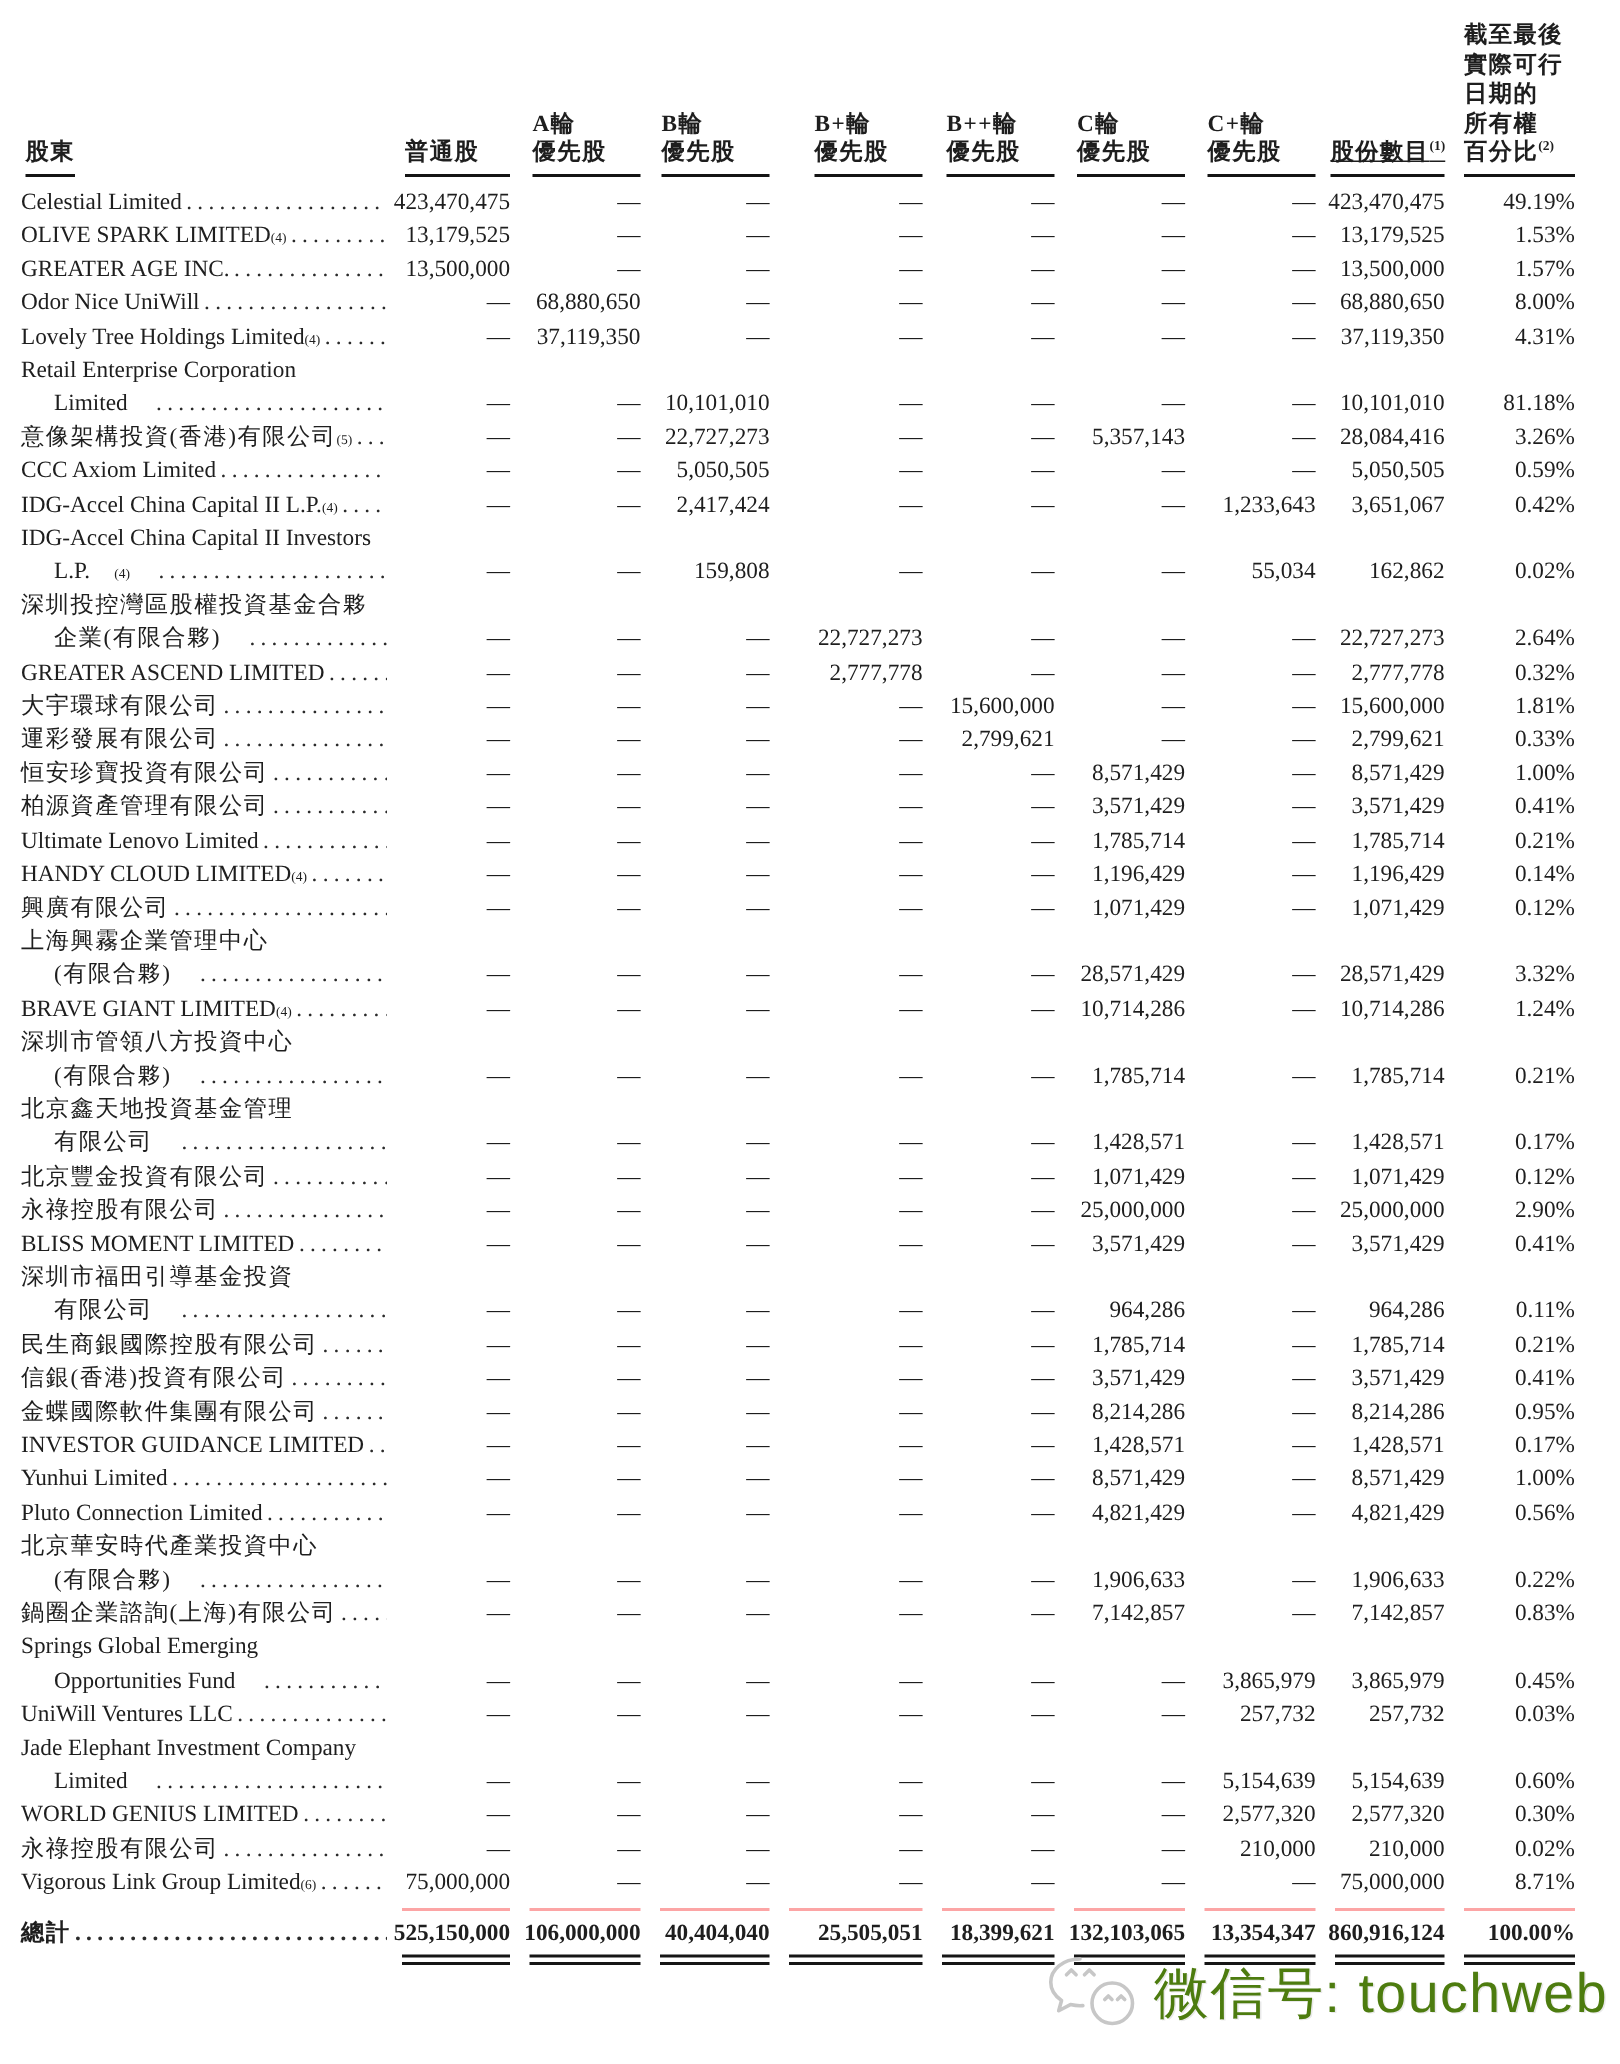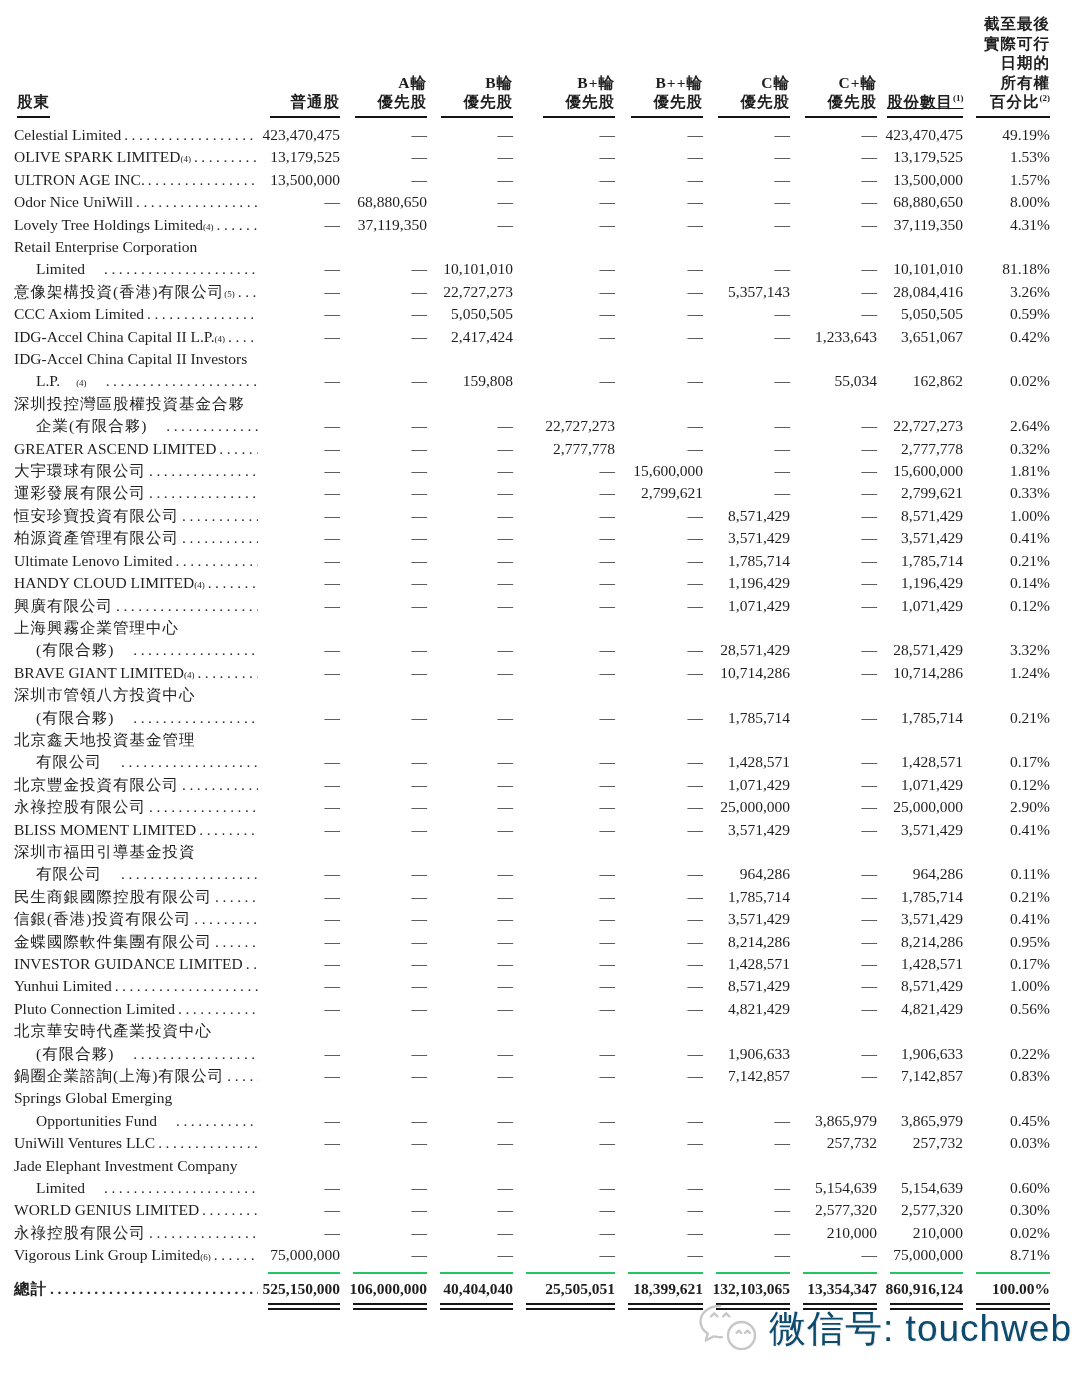--- a/index.html
+++ b/index.html
@@ -12,21 +12,21 @@
 
   
   .c0{width:252px;box-sizing:border-box;padding-right:8px;}
   .c1{width:74px;}  .c2{width:87px;}  .c3{width:86px;}
   .c4{width:102px;} .c5{width:88px;}  .c6{width:87px;}
   .c7{width:87px;}  .c8{width:86px;}  .c9{width:87px;}
 
   
   .thead{display:flex;align-items:flex-end;}
   .th{flex:0 0 auto;}
-  .hl{font-weight:bold;font-size:15.5px;line-height:19.6px;text-align:right;white-space:nowrap;}
+  .hl{font-weight:bold;font-size:15.5px;line-height:19.6px;text-align:left;white-space:nowrap;}
   .hr{border-bottom:2.5px solid #141414;padding-bottom:4px;margin-left:auto;width:72px;}
   .c1 .hr{width:70px;} .c8 .hr{width:76px;text-decoration:underline;} .c9 .hr{width:74px;}
   .shead{display:inline-block;font-weight:bold;font-size:15.5px;line-height:19.6px;
          border-bottom:2.5px solid #141414;padding-bottom:4px;margin-left:3px;}
   sup{font-size:9px;line-height:0;vertical-align:6px;letter-spacing:0;}
 
   
   .tbody{padding-top:6px;}
   .tr{display:flex;align-items:flex-end;}
   .td{flex:0 0 auto;font-size:15.5px;line-height:22.4px;}
@@ -35,27 +35,27 @@
   .nl{display:flex;align-items:baseline;white-space:nowrap;}
   .nl.cont{padding-left:22px;gap:16px;}
   .cjk{letter-spacing:1px;}
   .leader{flex:1 1 auto;overflow:hidden;white-space:nowrap;margin-left:3px;min-width:0;}
   .leader::after{content:"....................................................................";
     letter-spacing:3.5px;font-size:15.5px;color:#2a2a2a;}
 
   
   .total{margin-top:5px;font-weight:bold;}
   .total .td.name{padding-bottom:10px;}
-  .tin{display:block;margin-left:13px;border-top:2px solid #22c55e;border-bottom:7px double #161616;
+  .tin{display:block;margin-left:13px;border-top:2px solid #fca5a5;border-bottom:7px double #161616;
        padding:4px 0 3px;}
   .c1 .tin{margin-left:2px;}
 
   
   .watermark{position:absolute;top:1303px;right:8px;display:flex;align-items:center;gap:8px;
-    color:#0c4a6e;font-family:"Liberation Sans","DejaVu Sans",sans-serif;}
+    color:#4d7c0f;font-family:"Liberation Sans","DejaVu Sans",sans-serif;}
   .wm-text{font-size:37px;letter-spacing:1px;text-shadow:1px 1px 0 #e9e9e9;}
 </style>
 </head>
 <body>
 
 <div class="page">
   <div class="table">
     <div class="thead" id="thead">
         <div class="th c0"><span class="shead cjk">股東</span></div>
         <div class="th c1">
@@ -146,21 +146,21 @@
           <div class="td num c4">—</div>
           <div class="td num c5">—</div>
           <div class="td num c6">—</div>
           <div class="td num c7">—</div>
           <div class="td num c8">13,179,525</div>
           <div class="td num c9">1.53%</div>
         </div>
         <div class="tr">
           <div class="td name c0">
             <div class="nl last">
-              <span>ULTRON AGE INC.</span>
+              <span>GREATER AGE INC.</span>
               <span class="leader"></span>
             </div>
           </div>
           <div class="td num c1">13,500,000</div>
           <div class="td num c2">—</div>
           <div class="td num c3">—</div>
           <div class="td num c4">—</div>
           <div class="td num c5">—</div>
           <div class="td num c6">—</div>
           <div class="td num c7">—</div>

